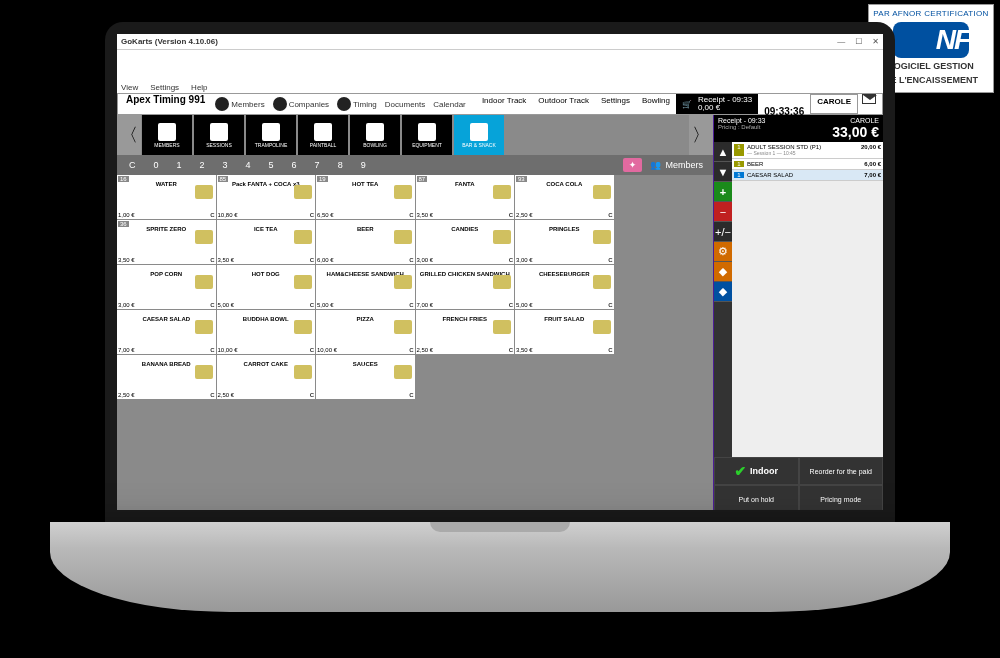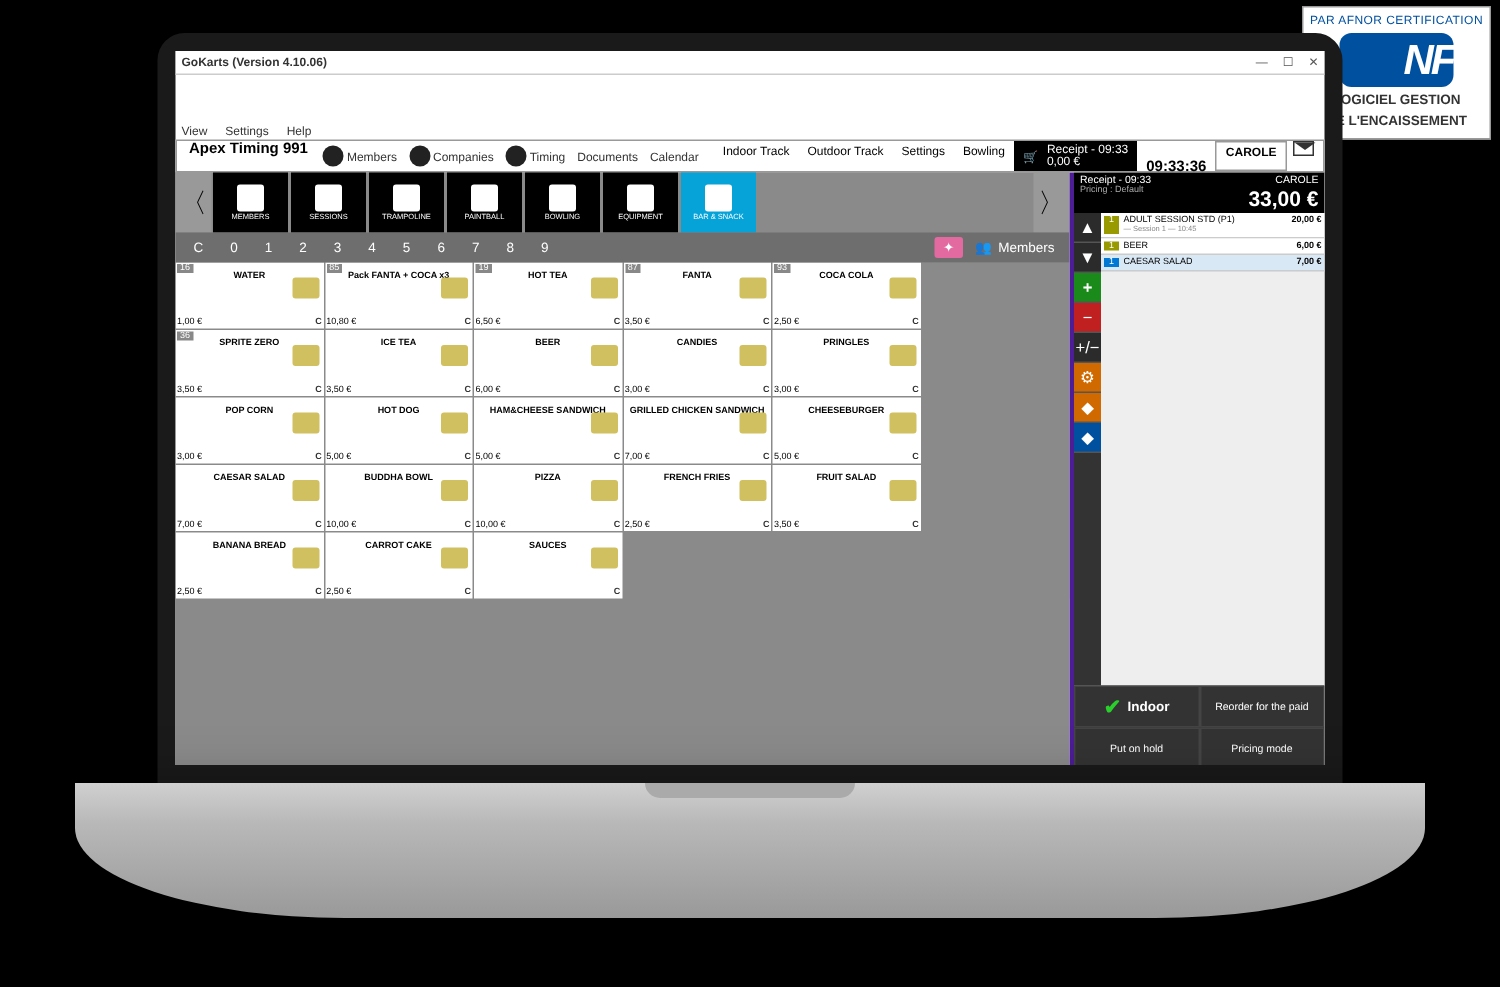--- a/index.html
+++ b/index.html
@@ -32,21 +32,21 @@
   .tb-pill { padding: 2px 6px; }
   .cart-block { background: #000; color: #fff; padding: 2px 6px; display: flex; align-items: center; gap: 6px; }
   .clock { font-weight: 700; font-size: 10px; margin: 12px 6px; }
   .btn-plain { border: 1px solid #999; background: #fff; padding: 2px 6px; font-weight: 700; }
   .mail-icon { width: 14px; height: 10px; border: 1px solid #333; position: relative; margin: 0 4px; }
   .mail-icon::after { content: ""; position: absolute; top: 0; left: 0; width: 0; height: 0; border-left: 7px solid transparent; border-right: 7px solid transparent; border-top: 5px solid #333; }
 
   
   .main { display: flex; height: calc(100% - 50px); }
   .left-pane { flex: 1; background: #8a8a8a; display: flex; flex-direction: column; }
-  .right-pane { width: 170px; background: #fff; border-left: 3px solid #4c1d95; display: flex; flex-direction: column; }
+  .right-pane { width: 170px; background: #fff; border-left: 1px solid #4c1d95; display: flex; flex-direction: column; }
 
   
   .cat-row { height: 40px; background: #8a8a8a; display: flex; align-items: stretch; }
   .cat-arrow { width: 24px; background: #999; display: flex; align-items: center; justify-content: center; font-size: 18px; color: #000; }
   .cat-tab { width: 50px; background: #000; color: #fff; margin: 0 1px; display: flex; flex-direction: column; align-items: center; justify-content: center; font-size: 5px; text-align: center; }
   .cat-tab.active { background: #06a3d9; }
   .cat-ico { width: 18px; height: 18px; background: #fff; border-radius: 2px; margin-bottom: 2px; }
   .cat-tab.active .cat-ico { background: #fff; }
   .cat-tab .lbl { line-height: 1; }
 

